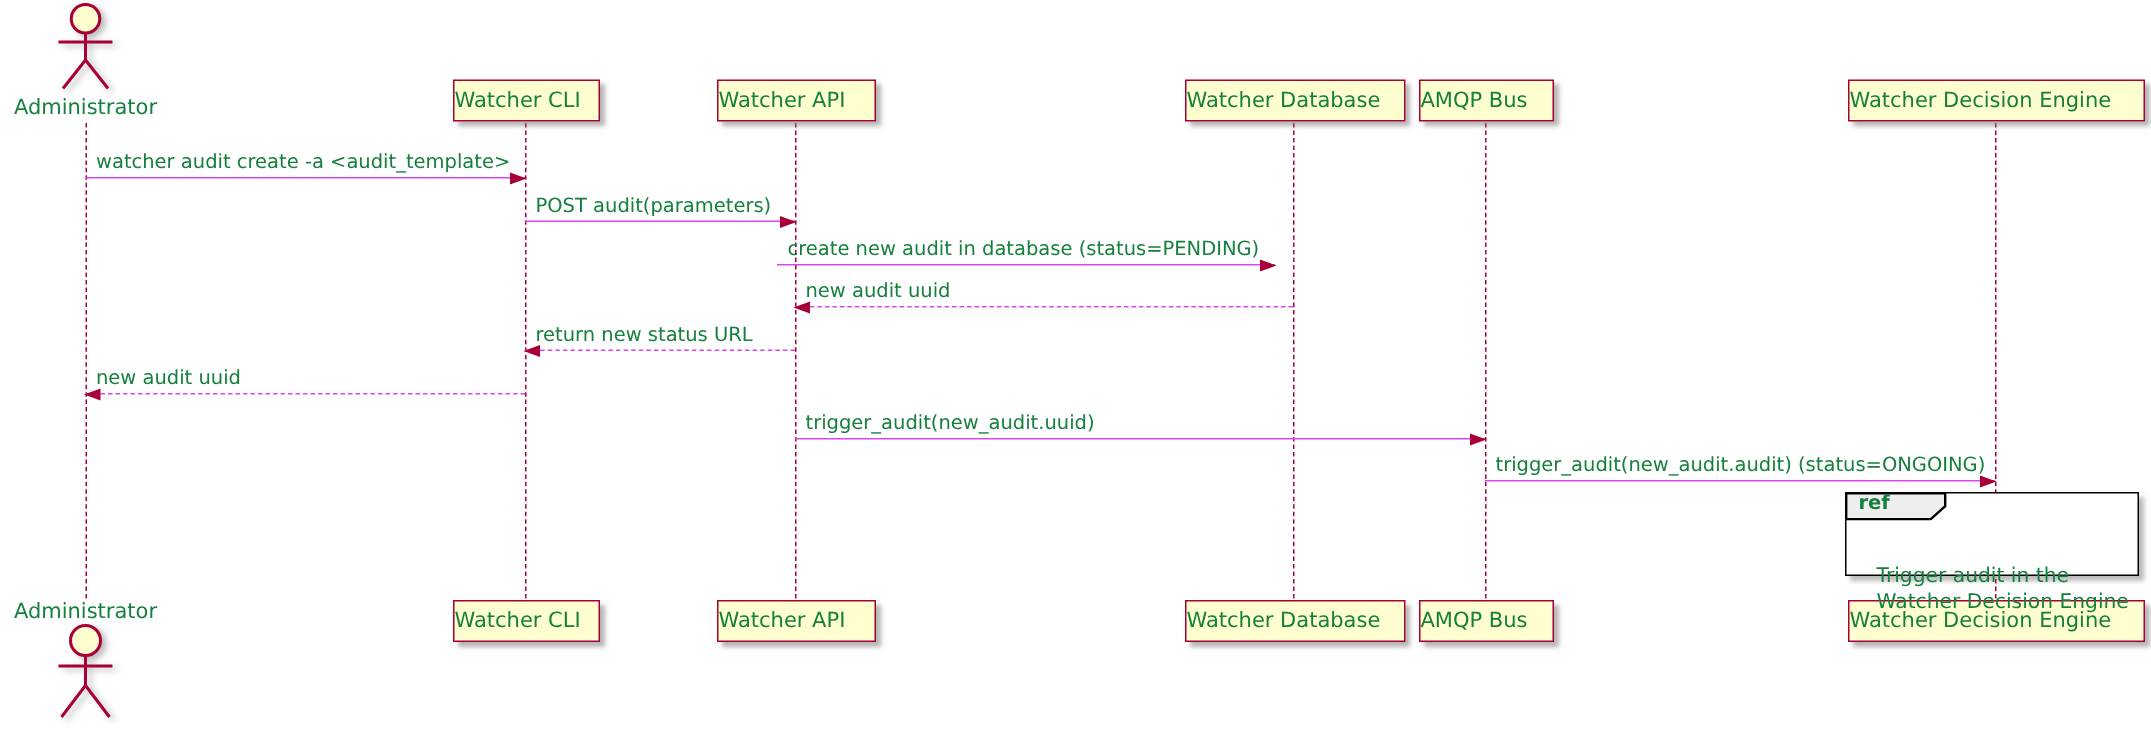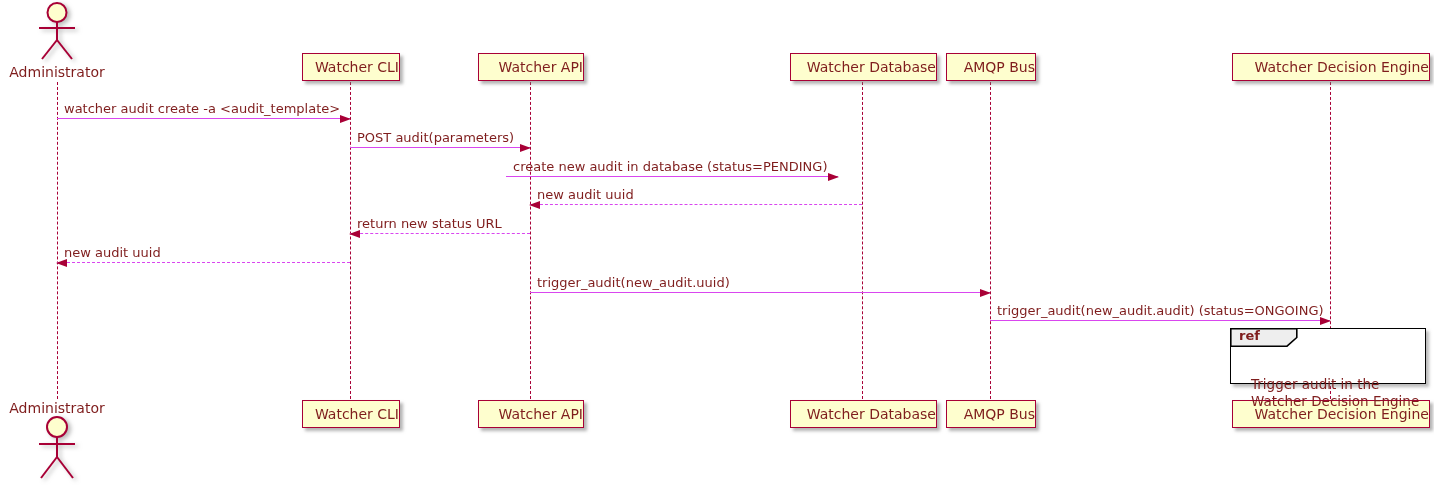--- a/index.html
+++ b/index.html
@@ -1,36 +1,36 @@
 <!DOCTYPE html>
 <html><head>
 <meta charset="utf-8">
 <style>
   html,body{margin:0;padding:0;background:#ffffff;}
   #diagram{
     position:relative;
     width:1434px;height:486px;
     background:#ffffff;
     font-family:"DejaVu Sans","Liberation Sans",sans-serif;
-    color:#7f1d1d;
+    color:#15803d;
     overflow:hidden;
   }
   
   .lifeline{
     position:absolute;top:82px;height:317px;width:0;
     border-left:1px dashed #A80036;
     z-index:1;
   }
   
   .pbox{
     position:absolute;height:26px;
     background:#FEFECE;
     border:1.5px solid #A80036;
     box-shadow:3px 3px 3px rgba(120,120,120,.55);
-    display:flex;align-items:center;justify-content:flex-end;
+    display:flex;align-items:center;justify-content:flex-start;
     font-size:14px;white-space:nowrap;
     z-index:3;
   }
   
   .actor-figure{position:absolute;z-index:3;filter:drop-shadow(3px 2px 2px rgba(120,120,120,.5));}
   .actor-label{
     position:absolute;width:120px;text-align:center;
     font-size:14px;white-space:nowrap;z-index:3;
   }
   
@@ -100,21 +100,21 @@
     </div>
 
   <div class="msg solid" style="left:57px;top:99px;width:293px">
     <span class="mlabel">watcher audit create -a &lt;audit_template&gt;</span>
     <i class="head right"></i>
   </div>
   <div class="msg solid" style="left:350px;top:128px;width:180px">
     <span class="mlabel">POST audit(parameters)</span>
     <i class="head right"></i>
   </div>
-  <div class="msg solid" style="left:506px;top:157px;width:332px">
+  <div class="msg solid" style="left:518px;top:157px;width:332px">
     <span class="mlabel">create new audit in database (status=PENDING)</span>
     <i class="head right"></i>
   </div>
   <div class="msg dashed" style="left:530px;top:185px;width:332px">
     <span class="mlabel">new audit uuid</span>
     <i class="head left"></i>
   </div>
   <div class="msg dashed" style="left:350px;top:214px;width:180px">
     <span class="mlabel">return new status URL</span>
     <i class="head left"></i>

